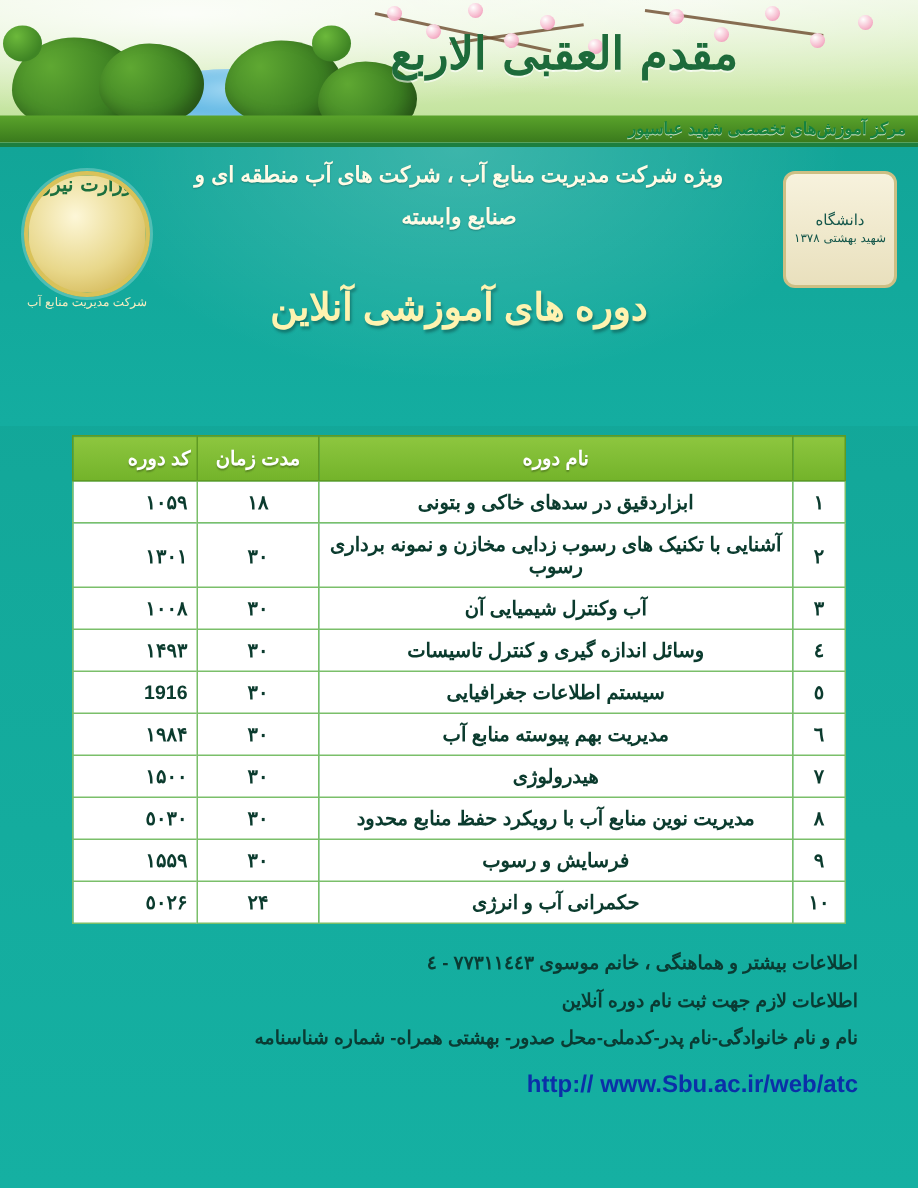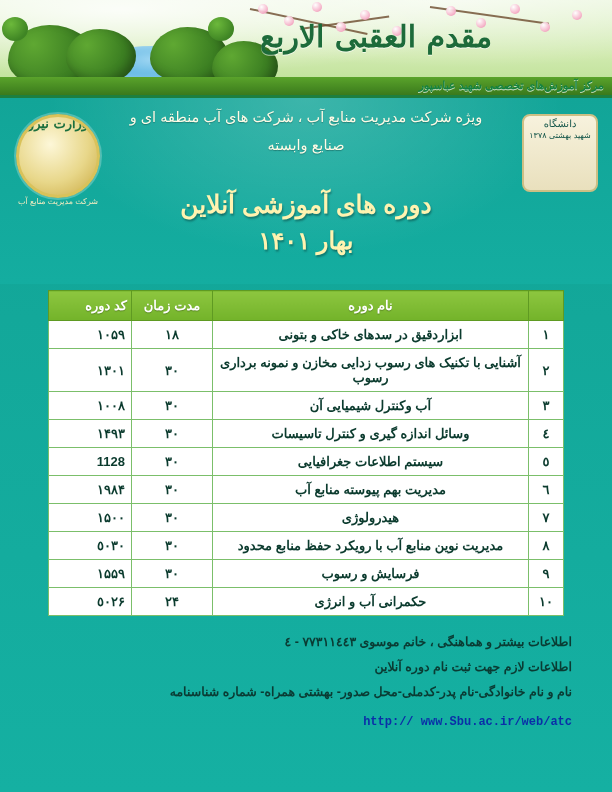--- a/index.html
+++ b/index.html
@@ -162,38 +162,39 @@
   }
   .logo-shahid {
     width: 76px;
     height: 78px;
     border-radius: 8px;
     background: linear-gradient(180deg, #f7f2dd 0%, #e9e0bd 100%);
     border: 2px solid #cdbf84;
     display: flex;
     flex-direction: column;
     align-items: center;
+    justify-content: center;
     color: #14564a;
     font-family: "DejaVu Serif", serif;
     font-size: 10px;
     line-height: 1.25;
     direction: rtl;
     text-align: center;
     padding: 2px;
     box-sizing: border-box;
   }
   .hdr-text {
     margin: 0 110px;
     text-align: center;
     direction: rtl;
   }
   .hdr-line1 {
     color: #fffbe6;
     font-size: 14.5px;
-    font-weight: normal;
+    font-weight: bold;
     line-height: 1.9;
     text-shadow: 0 1px 1px rgba(0,0,0,0.25);
   }
   .hdr-title {
     margin-top: 31px;
     color: #fff3b0;
     font-size: 25px;
     font-weight: bold;
     letter-spacing: 0.5px;
     text-shadow: 1px 2px 2px rgba(0,0,0,0.3);
@@ -248,25 +249,25 @@
     color: #06312a;
   }
   .footer-line {
     font-size: 12.5px;
     font-weight: bold;
     line-height: 2.0;
     color: #0a3b33;
   }
   .footer-url {
     margin-top: 10px;
-    font-size: 12px;
+    font-size: 16px;
     font-weight: bold;
     color: #0b2fa8;
     direction: ltr;
-    font-family: Liberation Mono, monospace;
+    font-family: Liberation Sans, sans-serif;
   }
 </style>
 </head>
 <body>
 
 <div class="page">
 
   <div class="banner">
     <div class="banner-sky"></div>
 
@@ -315,21 +316,20 @@
       <div class="logo-badge">
         <span>وزارت نیرو</span>
       </div>
       <div class="logo-sub">شرکت مدیریت منابع آب</div>
     </div>
 
     <div class="hdr-text">
       <div class="hdr-line1">ویژه شرکت مدیریت منابع آب ، شرکت های آب منطقه ای و</div>
       <div class="hdr-line1">صنایع وابسته</div>
       <div class="hdr-title">دوره های آموزشی آنلاین</div>
-      <div class="hdr-season">بهار ۱۴۰۱</div>
     </div>
   </div>
 
   <div class="table-wrap">
     <table class="courses">
       <thead>
         <tr>
           <th class="col-idx"></th>
           <th class="col-name">نام دوره</th>
           <th class="col-dur">مدت زمان</th>
@@ -358,21 +358,21 @@
           <tr>
             <td class="col-idx">٤</td>
             <td class="col-name">وسائل اندازه گیری و کنترل تاسیسات</td>
             <td class="col-dur">۳۰</td>
             <td class="col-code">۱۴۹۳</td>
           </tr>
           <tr>
             <td class="col-idx">٥</td>
             <td class="col-name">سیستم اطلاعات جغرافیایی</td>
             <td class="col-dur">۳۰</td>
-            <td class="col-code">1128</td>
+            <td class="col-code">1916</td>
           </tr>
           <tr>
             <td class="col-idx">٦</td>
             <td class="col-name">مدیریت بهم پیوسته منابع آب</td>
             <td class="col-dur">۳۰</td>
             <td class="col-code">۱۹۸۴</td>
           </tr>
           <tr>
             <td class="col-idx">۷</td>
             <td class="col-name">هیدرولوژی</td>

